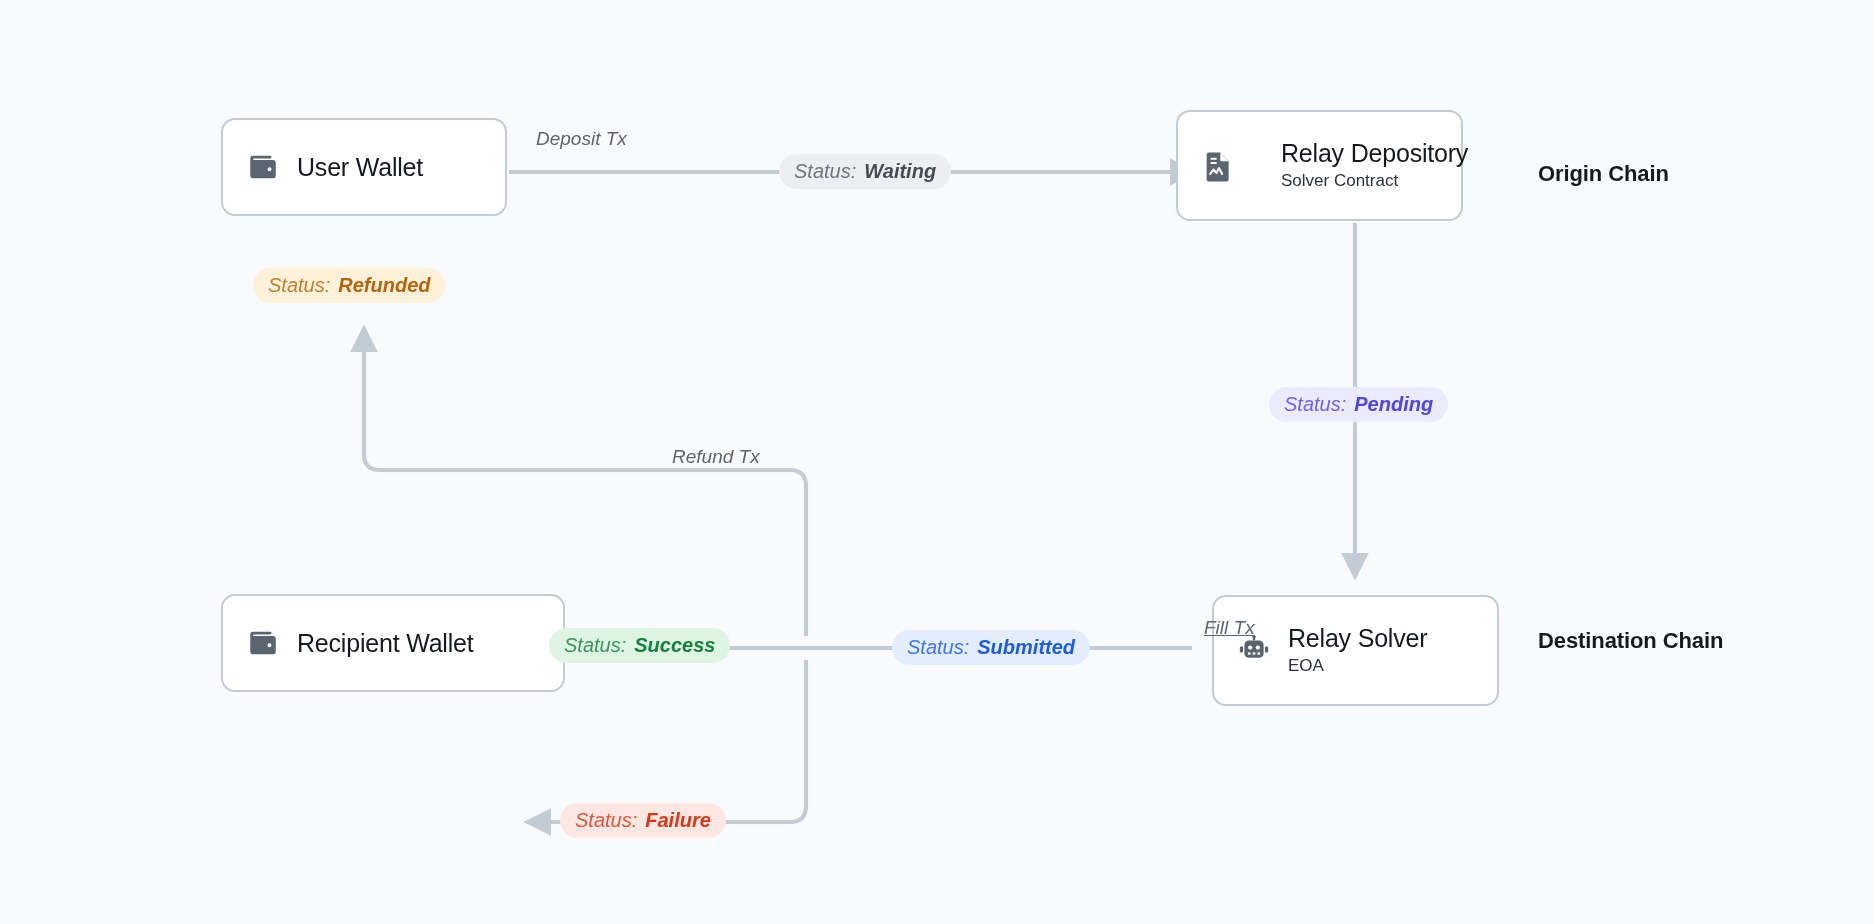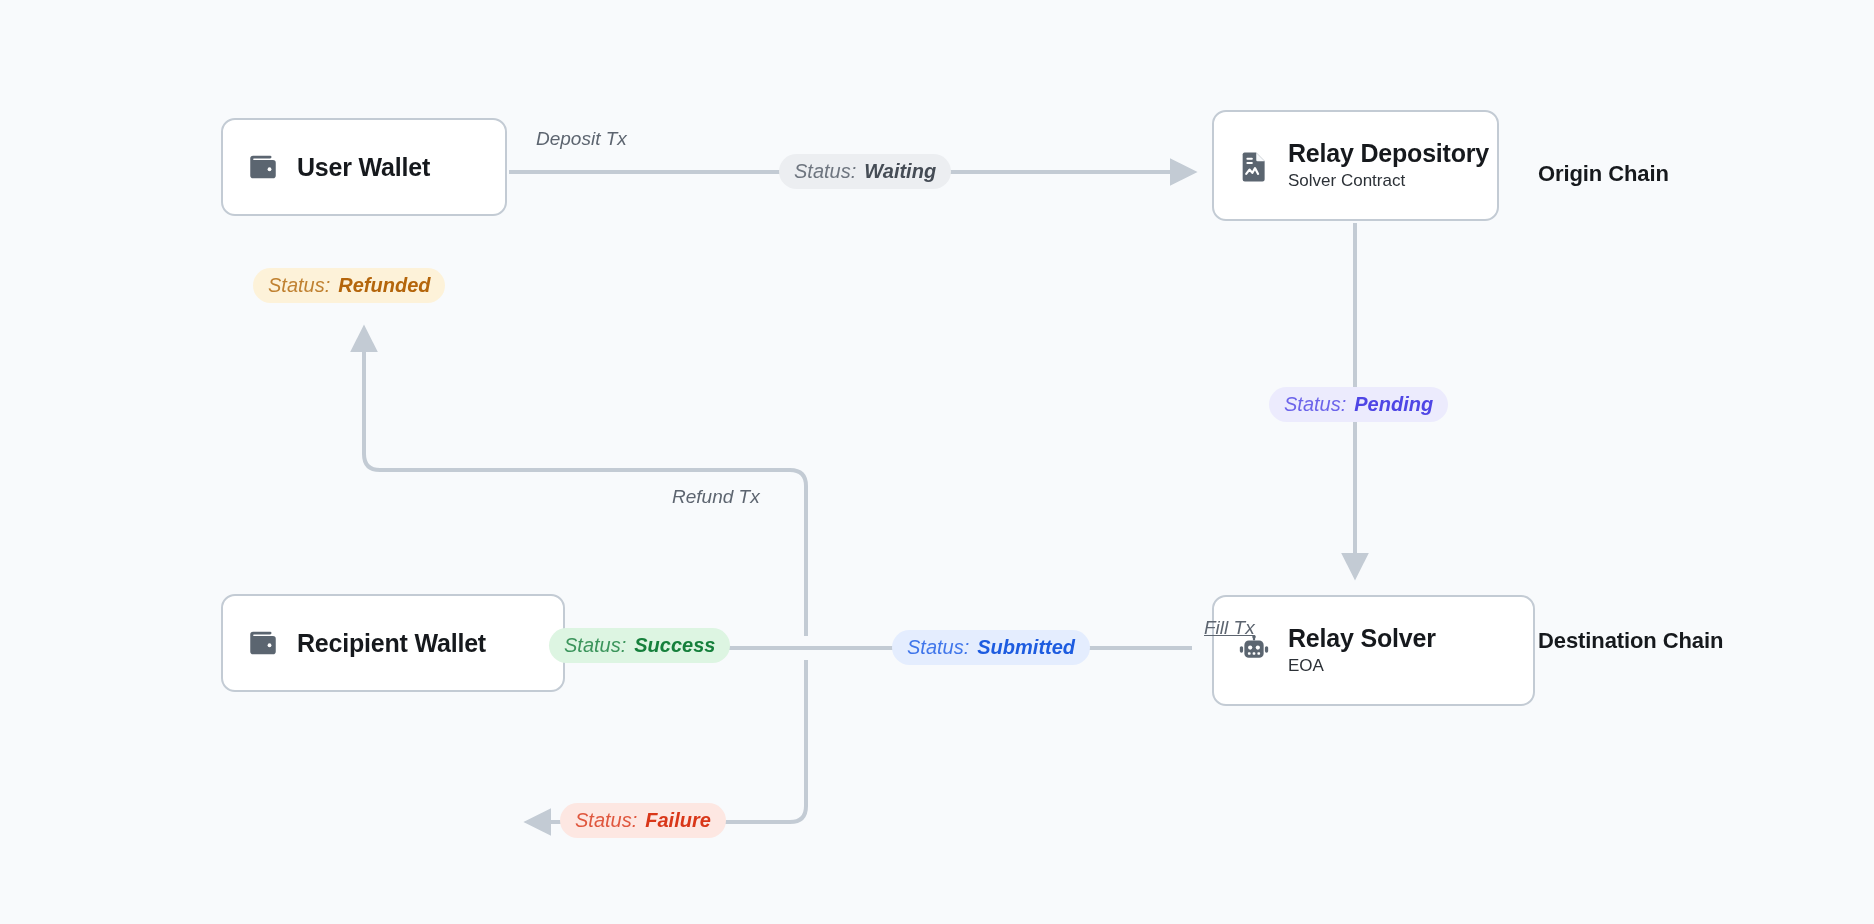--- a/index.html
+++ b/index.html
@@ -41,40 +41,40 @@
     margin-right: 16px;
     display: flex;
     align-items: center;
     justify-content: center;
     color: #5b6570;
   }
   .node-icon svg { display: block; }
   .node-text { display: flex; flex-direction: column; justify-content: center; }
   .node-title {
     font-size: 25px;
-    font-weight: 700;
+    font-weight: 400;
     color: #16191d;
     letter-spacing: -0.2px;
     line-height: 1.15;
     white-space: nowrap;
   }
   .node-sub {
     font-size: 17px;
     font-weight: 400;
     color: #2c3137;
     line-height: 1.3;
     margin-top: 3px;
     white-space: nowrap;
   }
 
   
   #node-user-wallet      { left: 221px; top: 118px;  width: 286px; height: 98px; }
-  #node-relay-depository { left: 1212px; top: 110px; width: 287px; height: 111px; }
+  #node-relay-depository { left: 1176px; top: 110px; width: 287px; height: 111px; gap: 29px; }
   #node-recipient-wallet { left: 221px; top: 594px;  width: 344px; height: 98px; }
-  #node-relay-solver     { left: 1212px; top: 595px; width: 323px; height: 111px; }
+  #node-relay-solver     { left: 1212px; top: 595px; width: 287px; height: 111px; }
 
   
   .chain-label {
     position: absolute;
     font-size: 22px;
     font-weight: 700;
     color: #16191d;
     letter-spacing: -0.1px;
     white-space: nowrap;
     z-index: 3;
@@ -86,21 +86,21 @@
   .edge-label {
     position: absolute;
     font-size: 19px;
     font-style: italic;
     font-weight: 400;
     color: #5d6570;
     white-space: nowrap;
     z-index: 4;
   }
   #label-deposit-tx { left: 536px;  top: 128px; }
-  #label-refund-tx  { left: 672px;  top: 446px; margin-top: 40px; }
+  #label-refund-tx  { left: 672px;  top: 446px; }
   #label-fill-tx    { left: 1204px; top: 617px; text-decoration: underline; }
 
   
   .status-pill {
     position: absolute;
     display: inline-flex;
     align-items: center;
     height: 35px;
     padding: 0 15px;
     border-radius: 18px;

